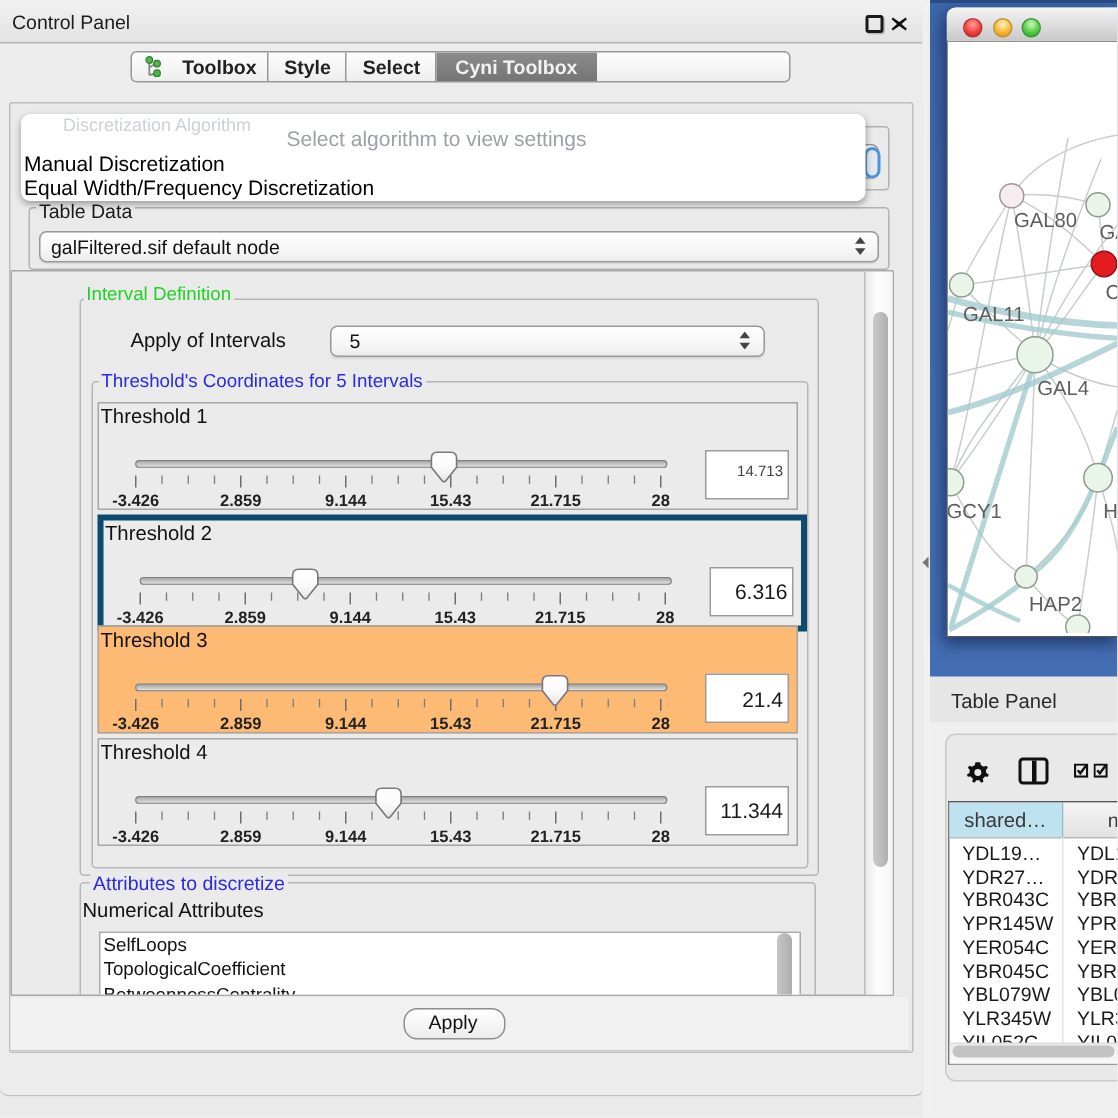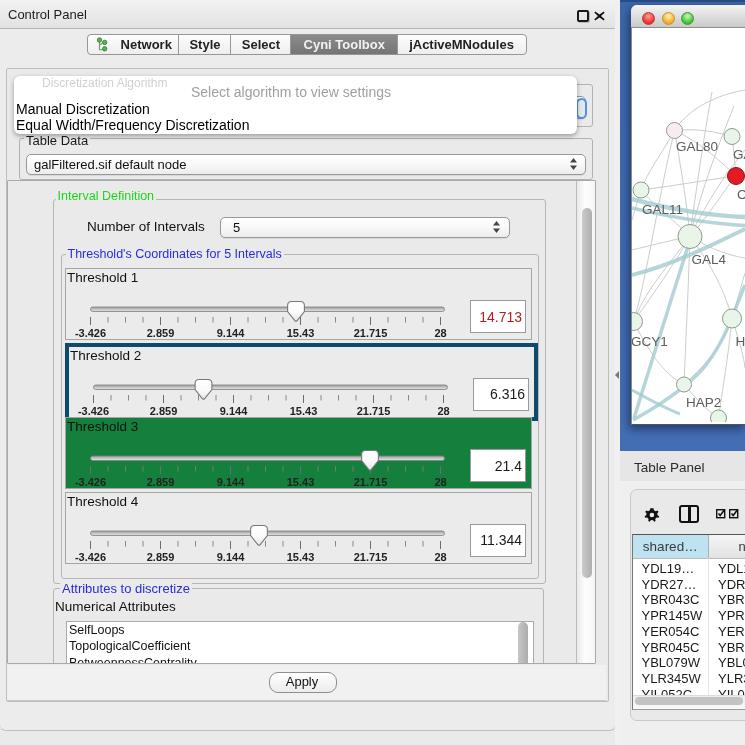--- a/index.html
+++ b/index.html
@@ -19,25 +19,24 @@
 
 <div class="a" style="left:0;top:0;width:615px;height:28px;
  background:linear-gradient(#f2f2f2,#e2e2e2);border-bottom:1px solid #b5b5b5;"></div>
 <div class="a" style="left:8px;top:6.5px;font-size:13px;color:#1c1c1c;">Control Panel</div>
 <div class="a" style="left:577px;top:10px;width:8px;height:8px;border:2px solid #1a1a1a;border-radius:2px;box-shadow:1px 1px 0 #bbb;"></div>
 <svg class="a" style="left:594px;top:11px;" width="11" height="10" viewBox="0 0 11 10">
  <path d="M1.2 0.6 L5.5 3.6 L9.8 0.6 L10.6 1.8 L7 5 L10.6 8.2 L9.8 9.4 L5.5 6.4 L1.2 9.4 L0.4 8.2 L4 5 L0.4 1.8 Z" fill="#111"></path>
 </svg>
 
 <div class="a" style="left:86.5px;top:33.5px;width:438px;height:19px;border:1px solid #979797;border-radius:4px;overflow:hidden;background:linear-gradient(#fdfdfd,#eee);">
-<div class="a" style="left:-1.0px;top:0;width:91.5px;height:19px;color:#222;padding-left:14px;font-size:13px;font-weight:bold;text-align:center;line-height:19px;">Network</div>
+<div class="a" style="left:-1.0px;top:0;width:91.5px;height:19px;color:#222;padding-left:14px;font-size:13px;font-weight:bold;text-align:center;line-height:19px;">Toolbox</div>
 <div class="a" style="left:90.5px;top:0;width:52px;height:19px;color:#222;border-left:1px solid #979797;font-size:13px;font-weight:bold;text-align:center;line-height:19px;">Style</div>
 <div class="a" style="left:142.5px;top:0;width:60px;height:19px;color:#222;border-left:1px solid #979797;font-size:13px;font-weight:bold;text-align:center;line-height:19px;">Select</div>
 <div class="a" style="left:202.5px;top:0;width:106.5px;height:19px;background:linear-gradient(#8b8b8b,#757575);color:#f2f2f2;border-left:1px solid #979797;font-size:13px;font-weight:bold;text-align:center;line-height:19px;">Cyni Toolbox</div>
-<div class="a" style="left:309.0px;top:0;width:128.0px;height:19px;color:#222;border-left:1px solid #979797;font-size:13px;font-weight:bold;text-align:center;line-height:19px;">jActiveMNodules</div>
 <svg class="a" style="left:8px;top:2px" width="14" height="16" viewBox="0 0 14 16">
  <path d="M3.5 3 L3.5 13 M3.5 8 L8.5 5 M3.5 13 L8.5 12" stroke="#888" stroke-width="1.2" fill="none"></path>
  <circle cx="3.5" cy="3" r="2.2" fill="#4db84d" stroke="#2e7d2e" stroke-width="0.8"></circle>
  <circle cx="8.7" cy="5.4" r="2.2" fill="#4db84d" stroke="#2e7d2e" stroke-width="0.8"></circle>
  <circle cx="8.7" cy="11.8" r="2.2" fill="#4db84d" stroke="#2e7d2e" stroke-width="0.8"></circle>
 </svg>
 </div>
 <div class="a" style="left:6px;top:68px;width:601px;height:632px;border:1px solid #bdbdbd;background:#eaeaea;border-radius:2px;"></div>
 <div class="gbox" style="left:19px;top:84px;width:572px;height:41px;"></div>
 <div class="combo" style="left:26px;top:96px;width:558px;height:21px;"></div>
@@ -46,21 +45,21 @@
 <div class="gtitle" style="left:24px;top:134px;color:#1a1a1a;">Table Data</div>
 <div class="combo" style="left:26px;top:154px;width:558px;height:19px;"></div>
 <div class="ct" style="left:34px;top:157px;text-align:right;">galFiltered.sif default node</div>
 <svg class="a" style="left:569px;top:158px" width="9" height="12" viewBox="0 0 9 12">
  <path d="M4.5 0 L8 4.5 L1 4.5 Z" fill="#444"></path>
       <path d="M4.5 12 L8 7.5 L1 7.5 Z" fill="#444"></path>
     </svg>
 <div class="a" style="left:7px;top:180px;width:589px;height:484px;border:1px solid #a8a8a8;border-radius:1px;box-sizing:border-box;background:#eaeaea;overflow:hidden;">
 <div class="gbox" style="left:45px;top:17.5px;width:491px;height:383px;border-color:#b6b6b6;"></div>
 <div class="gtitle" style="left:47.5px;top:8.5px;color:#21d421;font-size:12.5px;">Interval Definition</div>
-<div class="ct bold" style="left:79px;top:37.5px;font-size:13.5px;">Number of Intervals</div>
+<div class="ct bold" style="left:79px;top:37.5px;font-size:13.5px;">Apply of Intervals</div>
 <div class="combo" style="left:212px;top:35.5px;width:288px;height:19px;"></div>
 <div class="ct" style="left:225px;top:38.5px;">5</div>
 <svg class="a" style="left:484px;top:39.5px" width="9" height="12" viewBox="0 0 9 12">
  <path d="M4.5 0 L8 4.5 L1 4.5 Z" fill="#444"></path>
         <path d="M4.5 12 L8 7.5 L1 7.5 Z" fill="#444"></path>
       </svg>
 <div class="gbox" style="left:53px;top:73px;width:476px;height:323px;border-color:#b6b6b6;"></div>
 <div class="gtitle" style="left:57.5px;top:66.5px;color:#2a2ae0;font-size:12.5px;">Threshold's Coordinates for 5 Intervals</div>
 <div class="a" style="left:56.5px;top:87.0px;width:465px;height:70px;border:1px solid #a5a5a5;background:#ebebeb;">
 <div class="ct bold" style="left:1.5px;top:1px;font-size:13.5px;">Threshold 1</div>
@@ -81,21 +80,21 @@
           <path d="M24.5 48 V56 M94.5 48 V56 M164.5 48 V56 M234.5 48 V56 M304.5 48 V56 M374.5 48 V56" stroke="#6d6d6d" stroke-width="1"></path>
           <text x="24.5" y="68" font-family="Liberation Sans,sans-serif" font-size="11" font-weight="bold" fill="#222" text-anchor="middle">-3.426</text>
           <text x="94.5" y="68" font-family="Liberation Sans,sans-serif" font-size="11" font-weight="bold" fill="#222" text-anchor="middle">2.859</text>
           <text x="164.5" y="68" font-family="Liberation Sans,sans-serif" font-size="11" font-weight="bold" fill="#222" text-anchor="middle">9.144</text>
           <text x="234.5" y="68" font-family="Liberation Sans,sans-serif" font-size="11" font-weight="bold" fill="#222" text-anchor="middle">15.43</text>
           <text x="304.5" y="68" font-family="Liberation Sans,sans-serif" font-size="11" font-weight="bold" fill="#222" text-anchor="middle">21.715</text>
           <text x="374.5" y="68" font-family="Liberation Sans,sans-serif" font-size="11" font-weight="bold" fill="#222" text-anchor="middle">28</text>
           <path d="M221.6 36.5 Q221.6 32.5 225.6 32.5 L234.4 32.5 Q238.4 32.5 238.4 36.5 L238.4 42.5 L231.0 51.8 Q230.0 52.6 229.0 51.8 L221.6 42.5 Z" fill="url(#th1)" stroke="#787878" stroke-width="1.1"></path>
         </svg>
 <div class="a" style="left:404.5px;top:31px;width:54px;height:31px;background:#fff;border:1px solid #9a9a9a;"></div>
-<div class="a" style="left:404.5px;top:39.5px;width:52px;text-align:right;font-size:14px;color:#b91c1c;">14.713</div>
+<div class="a" style="left:404.5px;top:39.5px;width:52px;text-align:right;font-size:10px;color:#404040;">14.713</div>
 </div>
 <div class="a" style="left:56.5px;top:161.5px;width:465px;height:70px;border:4px solid #0c4a6e;background:#ebebeb;">
 <div class="ct bold" style="left:1.5px;top:1px;font-size:13.5px;">Threshold 2</div>
 <svg class="a" style="left:0;top:0" width="465" height="70" viewBox="0 0 465 70">
           <defs>
             <linearGradient id="tg2" x1="0" y1="0" x2="0" y2="1">
               <stop offset="0" stop-color="#9e9e9e"></stop>
               <stop offset="1" stop-color="#e6e6e6"></stop>
             </linearGradient>
             <linearGradient id="th2" x1="0" y1="0" x2="0" y2="1">
@@ -111,21 +110,21 @@
           <text x="94.5" y="68" font-family="Liberation Sans,sans-serif" font-size="11" font-weight="bold" fill="#222" text-anchor="middle">2.859</text>
           <text x="164.5" y="68" font-family="Liberation Sans,sans-serif" font-size="11" font-weight="bold" fill="#222" text-anchor="middle">9.144</text>
           <text x="234.5" y="68" font-family="Liberation Sans,sans-serif" font-size="11" font-weight="bold" fill="#222" text-anchor="middle">15.43</text>
           <text x="304.5" y="68" font-family="Liberation Sans,sans-serif" font-size="11" font-weight="bold" fill="#222" text-anchor="middle">21.715</text>
           <text x="374.5" y="68" font-family="Liberation Sans,sans-serif" font-size="11" font-weight="bold" fill="#222" text-anchor="middle">28</text>
           <path d="M126.1 36.5 Q126.1 32.5 130.1 32.5 L138.9 32.5 Q142.9 32.5 142.9 36.5 L142.9 42.5 L135.5 51.8 Q134.5 52.6 133.5 51.8 L126.1 42.5 Z" fill="url(#th2)" stroke="#787878" stroke-width="1.1"></path>
         </svg>
 <div class="a" style="left:404.5px;top:31px;width:54px;height:31px;background:#fff;border:1px solid #9a9a9a;"></div>
 <div class="a" style="left:404.5px;top:39.5px;width:52px;text-align:right;font-size:14px;color:#1a1a1a;">6.316</div>
 </div>
-<div class="a" style="left:56.5px;top:236.0px;width:465px;height:70px;border:1px solid #a5a5a5;background:#15803d;">
+<div class="a" style="left:56.5px;top:236.0px;width:465px;height:70px;border:1px solid #a5a5a5;background:#fdba74;">
 <div class="ct bold" style="left:1.5px;top:1px;font-size:13.5px;">Threshold 3</div>
 <svg class="a" style="left:0;top:0" width="465" height="70" viewBox="0 0 465 70">
           <defs>
             <linearGradient id="tg3" x1="0" y1="0" x2="0" y2="1">
               <stop offset="0" stop-color="#9e9e9e"></stop>
               <stop offset="1" stop-color="#e6e6e6"></stop>
             </linearGradient>
             <linearGradient id="th3" x1="0" y1="0" x2="0" y2="1">
               <stop offset="0" stop-color="#ffffff"></stop>
               <stop offset="0.55" stop-color="#fafafa"></stop>

